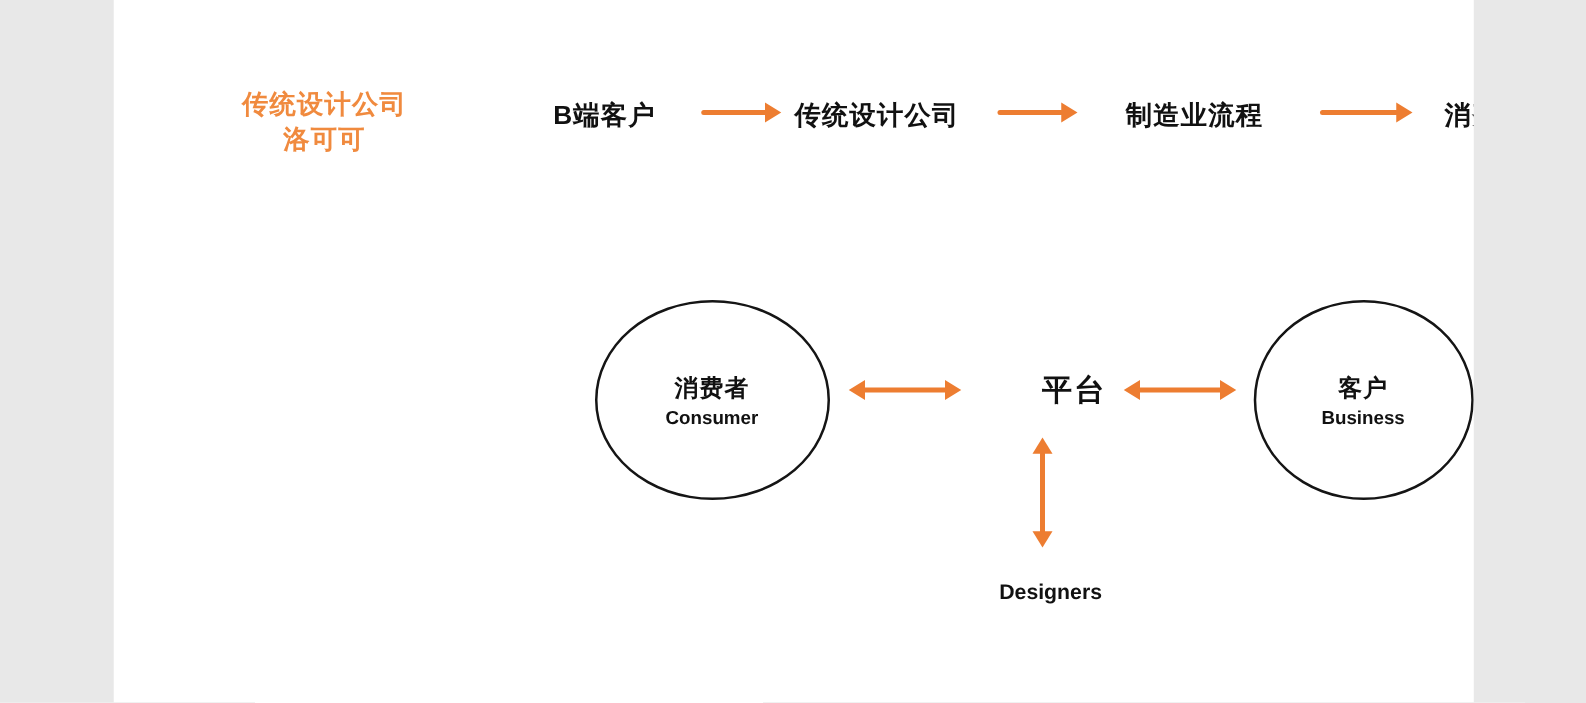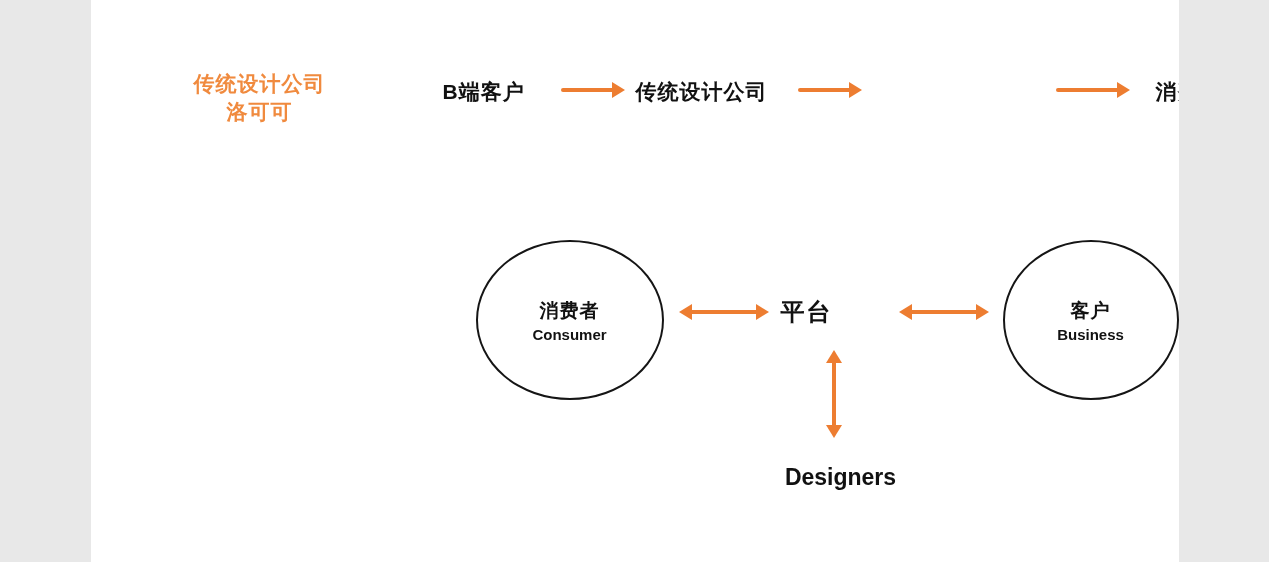--- a/index.html
+++ b/index.html
@@ -43,25 +43,25 @@
     border-top:13px solid var(--accent);border-left:8px solid transparent;border-right:8px solid transparent;}
   
   .ellipse{
     border:2.5px solid #151515;border-radius:50%;
     display:flex;flex-direction:column;align-items:center;justify-content:center;
     background:var(--bg);
   }
   .ellipse .zh{color:var(--text);font-weight:bold;font-size:19px;letter-spacing:1px;}
   .ellipse .en{color:var(--text);font-weight:bold;font-size:15px;margin-top:2px;}
   .platform-label{
-    color:var(--text);font-weight:bold;font-size:24px;letter-spacing:2px;text-align:left;
+    color:var(--text);font-weight:bold;font-size:24px;letter-spacing:2px;text-align:right;
   }
   .designers{text-align:center;color:var(--text);}
   .designers .zh{font-weight:bold;font-size:22px;letter-spacing:1px;}
-  .designers .en{font-weight:bold;font-size:23px;margin-top:4px;}
+  .designers .en{font-weight:bold;font-size:17px;margin-top:4px;}
 </style>
 </head>
 <body>
 
 <div class="canvas">
 
   <div class="abs orange-label" style="left:38px;top:70px;width:262px;">
     <div>传统设计公司</div>
     <div>洛可可</div>
   </div>
@@ -73,20 +73,21 @@
     <span class="head head-r"></span>
   </div>
 
   <div class="abs flow-item" style="left:545px;top:78px;">传统设计公司</div>
 
   <div class="abs h-arrow" style="left:707px;top:82px;width:64px;">
     <span class="line"></span>
     <span class="head head-r"></span>
   </div>
 
+  <div class="abs flow-item" style="left:810px;top:78px;">制造业流程</div>
 
   <div class="abs h-arrow" style="left:965px;top:82px;width:74px;">
     <span class="line"></span>
     <span class="head head-r"></span>
   </div>
 
   <div class="abs flow-item" style="left:1065px;top:78px;">消费者</div>
 
 
   <div class="abs ellipse" style="left:385px;top:240px;width:184px;height:156px;">

